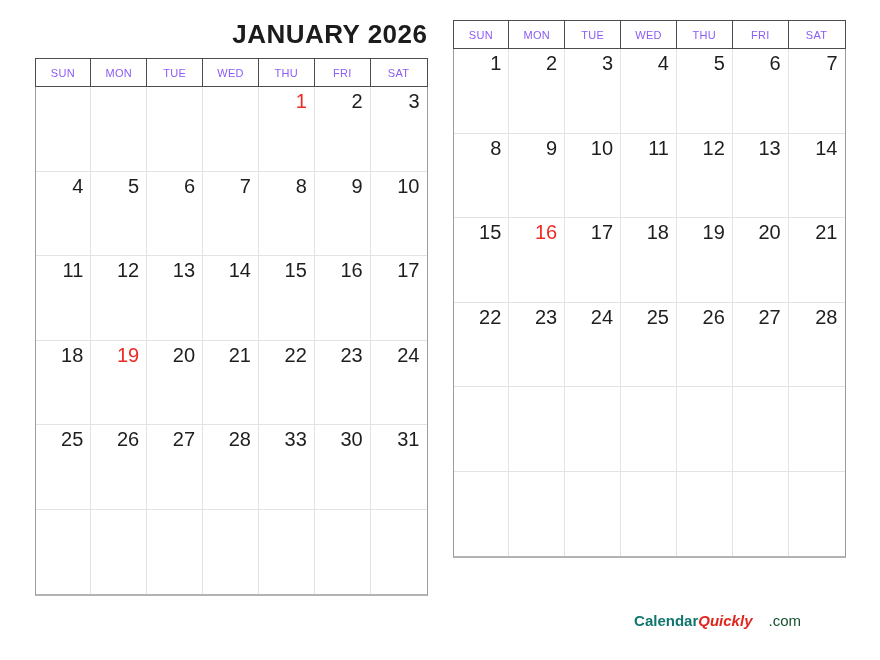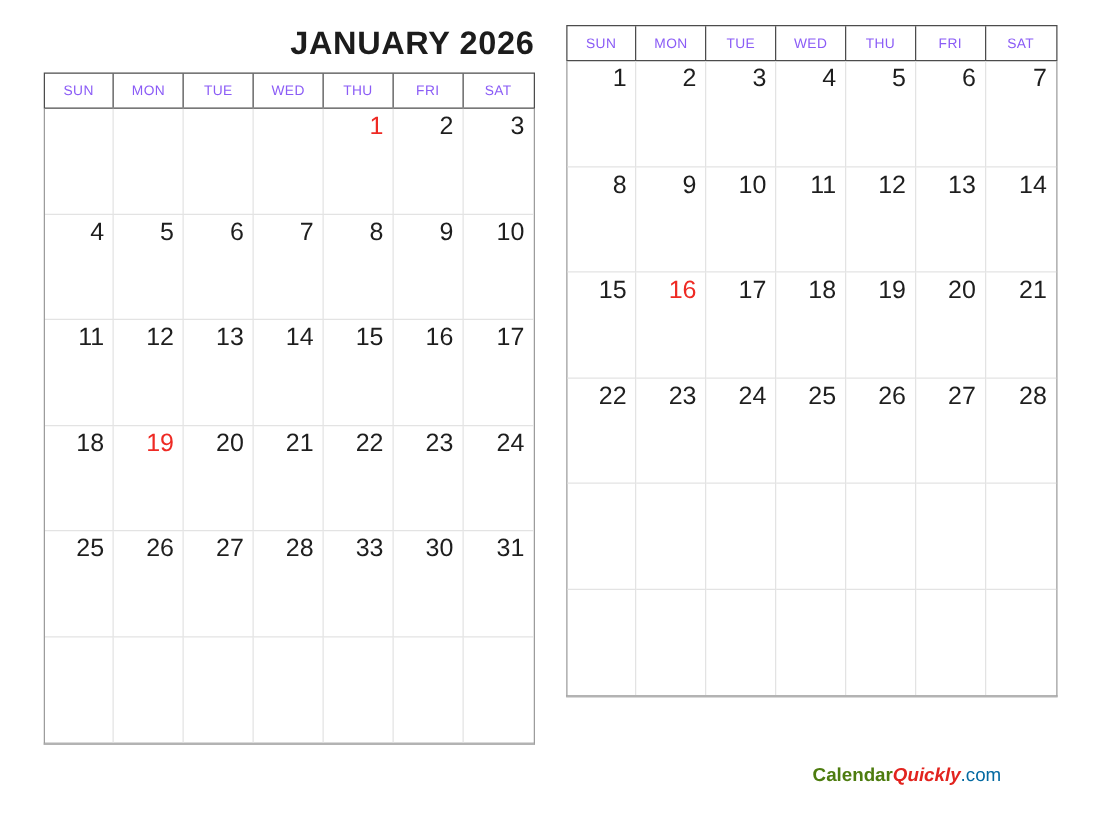--- a/index.html
+++ b/index.html
@@ -193,14 +193,14 @@
         <div class="day-cell"></div>
         <div class="day-cell"></div>
         <div class="day-cell"></div>
         <div class="day-cell"></div>
       </div>
   </section>
 
 </div>
 
 <div class="footer-logo">
-  <span class="logo-calendar" style="color: #4d7c0f;">Calendar</span><span class="logo-quickly" style="color: rgb(226, 36, 31);">Quickly</span><span class="logo-com" style="color: #0369a1;">.com</span>
+  <span class="logo-calendar" style="color: #0f766e;">Calendar</span><span class="logo-quickly" style="color: rgb(226, 36, 31);">Quickly</span><span class="logo-com" style="color: #14532d; margin-left: 16px;">.com</span>
 </div>
 
 </body></html>

